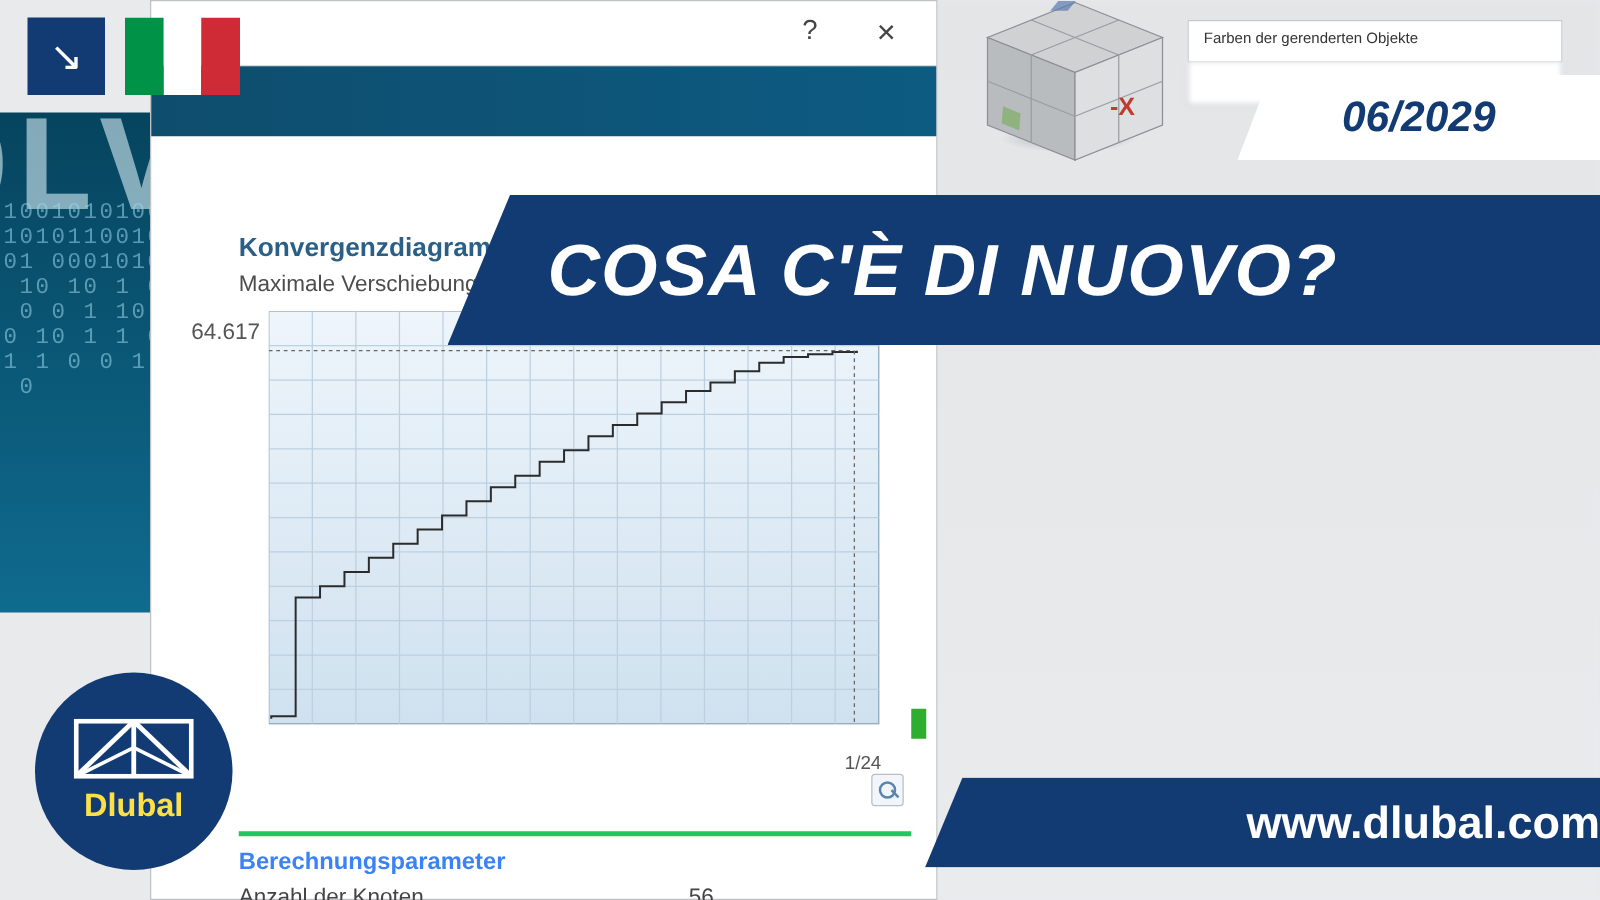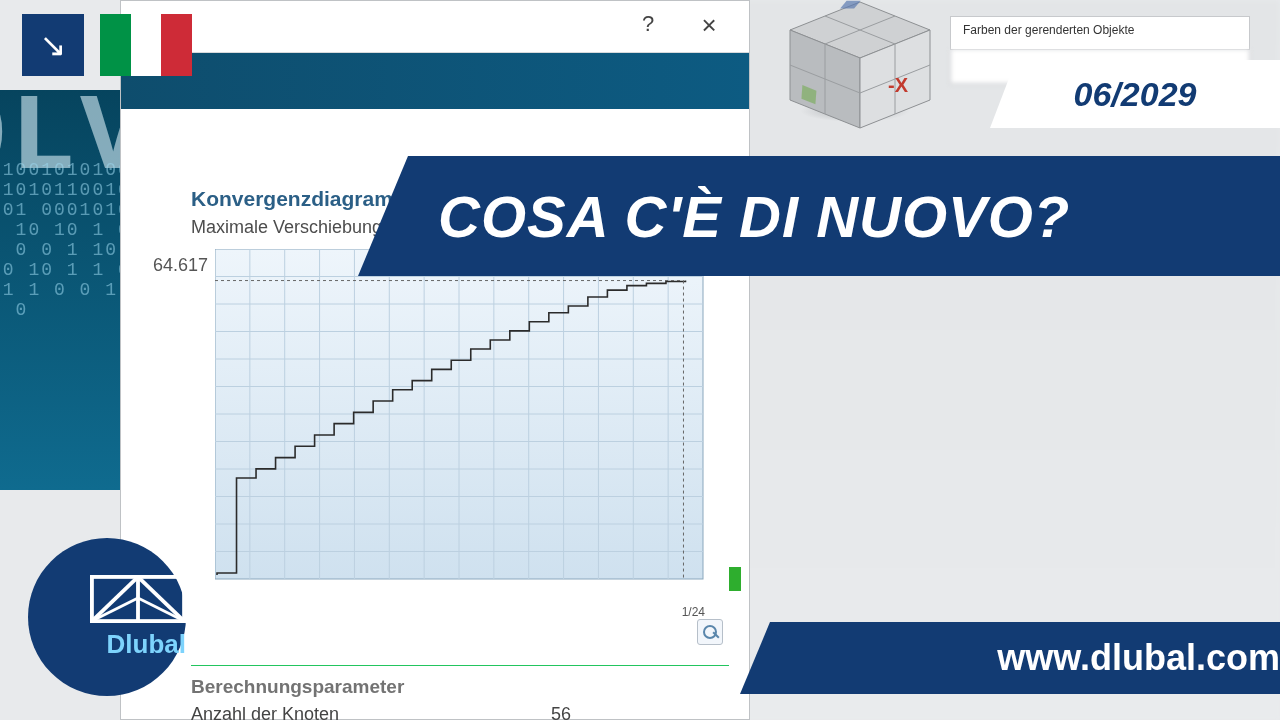--- a/index.html
+++ b/index.html
@@ -34,28 +34,28 @@
   .dialog .close{ position:absolute; right:22px; top:6px; width:36px; height:36px; font-size:26px; color:#444; text-align:center; line-height:36px;}
   .dialog .blue-band{ position:absolute; top:52px; left:0; right:0; height:56px;
       background: linear-gradient(90deg,#0e4d6d,#0d5b82);}
 
   .konv { position:absolute; left:70px; top:186px; width:560px; }
   .konv h3 { color:#2b5f86; font-weight:700; font-size:21px; }
   .konv .sub { margin-top:6px; font-size:18px; color:#4d4d4d; }
 
   .plot { position:absolute; left:94px; top:248px; width:508px; height:344px; }
   .plot .ylabel { position:absolute; left:-62px; top:6px; font-size:18px; color:#555;}
-  .plot .xlabel { position:absolute; right:18px; bottom:-26px; font-size:12px; color:#555;}
+  .plot .xlabel { position:absolute; right:18px; bottom:-26px; font-size:15px; color:#555;}
   .plot .green { position:absolute; right:-18px; bottom:2px; width:12px; height:24px; background:#2eae2e;}
   .plot .zoom-ico { position:absolute; right:0; bottom:-52px; width:26px; height:26px; border:1px solid #b6bfc9; background:#f2f6fb; border-radius:3px;}
   .plot .zoom-ico::after{content:""; position:absolute; left:5px; top:5px; width:10px; height:10px; border:2px solid #5a86ab; border-radius:50%;}
   .plot .zoom-ico::before{content:""; position:absolute; left:14px; top:14px; width:8px; height:2px; background:#5a86ab; transform:rotate(45deg);}
 
   .params { position:absolute; left:70px; top:664px; right:20px;}
-  .params h4 { color:#737373; font-weight:700; font-size:19px; border-top:1px solid #22c55e; padding-top:10px; margin-bottom:6px;}
+  .params h4 { color:#3b82f6; font-weight:700; font-size:19px; border-top:4px solid #22c55e; padding-top:10px; margin-bottom:6px;}
   .params .row { display:flex; font-size:18px; color:#444; }
   .params .row .k { width:300px; }
   .params .row .v { width:80px; text-align:right; }
 
   
   .corner { position:absolute; left:22px; top:14px; width:62px; height:62px; background:#123b73; color:#fff;
     display:flex; align-items:center; justify-content:center; font-size:32px;}
   .flag { position:absolute; left:100px; top:14px; width:92px; height:62px; overflow:hidden;}
   .flag .g{position:absolute;left:0;width:33.4%;height:100%;background:#009246;}
   .flag .w{position:absolute;left:33.3%;width:33.4%;height:100%;background:#fff;}
@@ -67,21 +67,21 @@
 
   .title-banner { position:absolute; right:0; top:128px; width:922px; height:120px; background:#123b73;
      color:#fff; font-size:58px; font-weight:800; font-style:italic; display:flex; align-items:center; padding-left:80px;
      clip-path: polygon(50px 0, 100% 0, 100% 100%, 0 100%); letter-spacing:1px;margin-top:28px;}
 
   .url-banner { position:absolute; right:0; bottom:26px; width:540px; height:72px; background:#123b73;
      color:#fff; font-size:36px; font-weight:700; display:flex; align-items:center; justify-content:flex-end;
      clip-path: polygon(30px 0, 100% 0, 100% 100%, 0 100%);}
 
   .logo-badge { position:absolute; left:28px; bottom:24px; width:158px; height:158px; border-radius:50%; background:#123b73;
-     color:#7dd3fc; display:flex; flex-direction:column; align-items:flex-end; justify-content:center; gap:6px;}
+     color:#fde047; display:flex; flex-direction:column; align-items:center; justify-content:center; gap:6px;}
   .logo-badge svg { width:96px; height:48px;}
   .logo-badge .txt { font-size:26px; font-weight:700;}
 </style>
 </head>
 <body>
 
 <div class="app-bg"></div>
 
 <div class="left-strip">
   <div class="big">OLVER</div>

